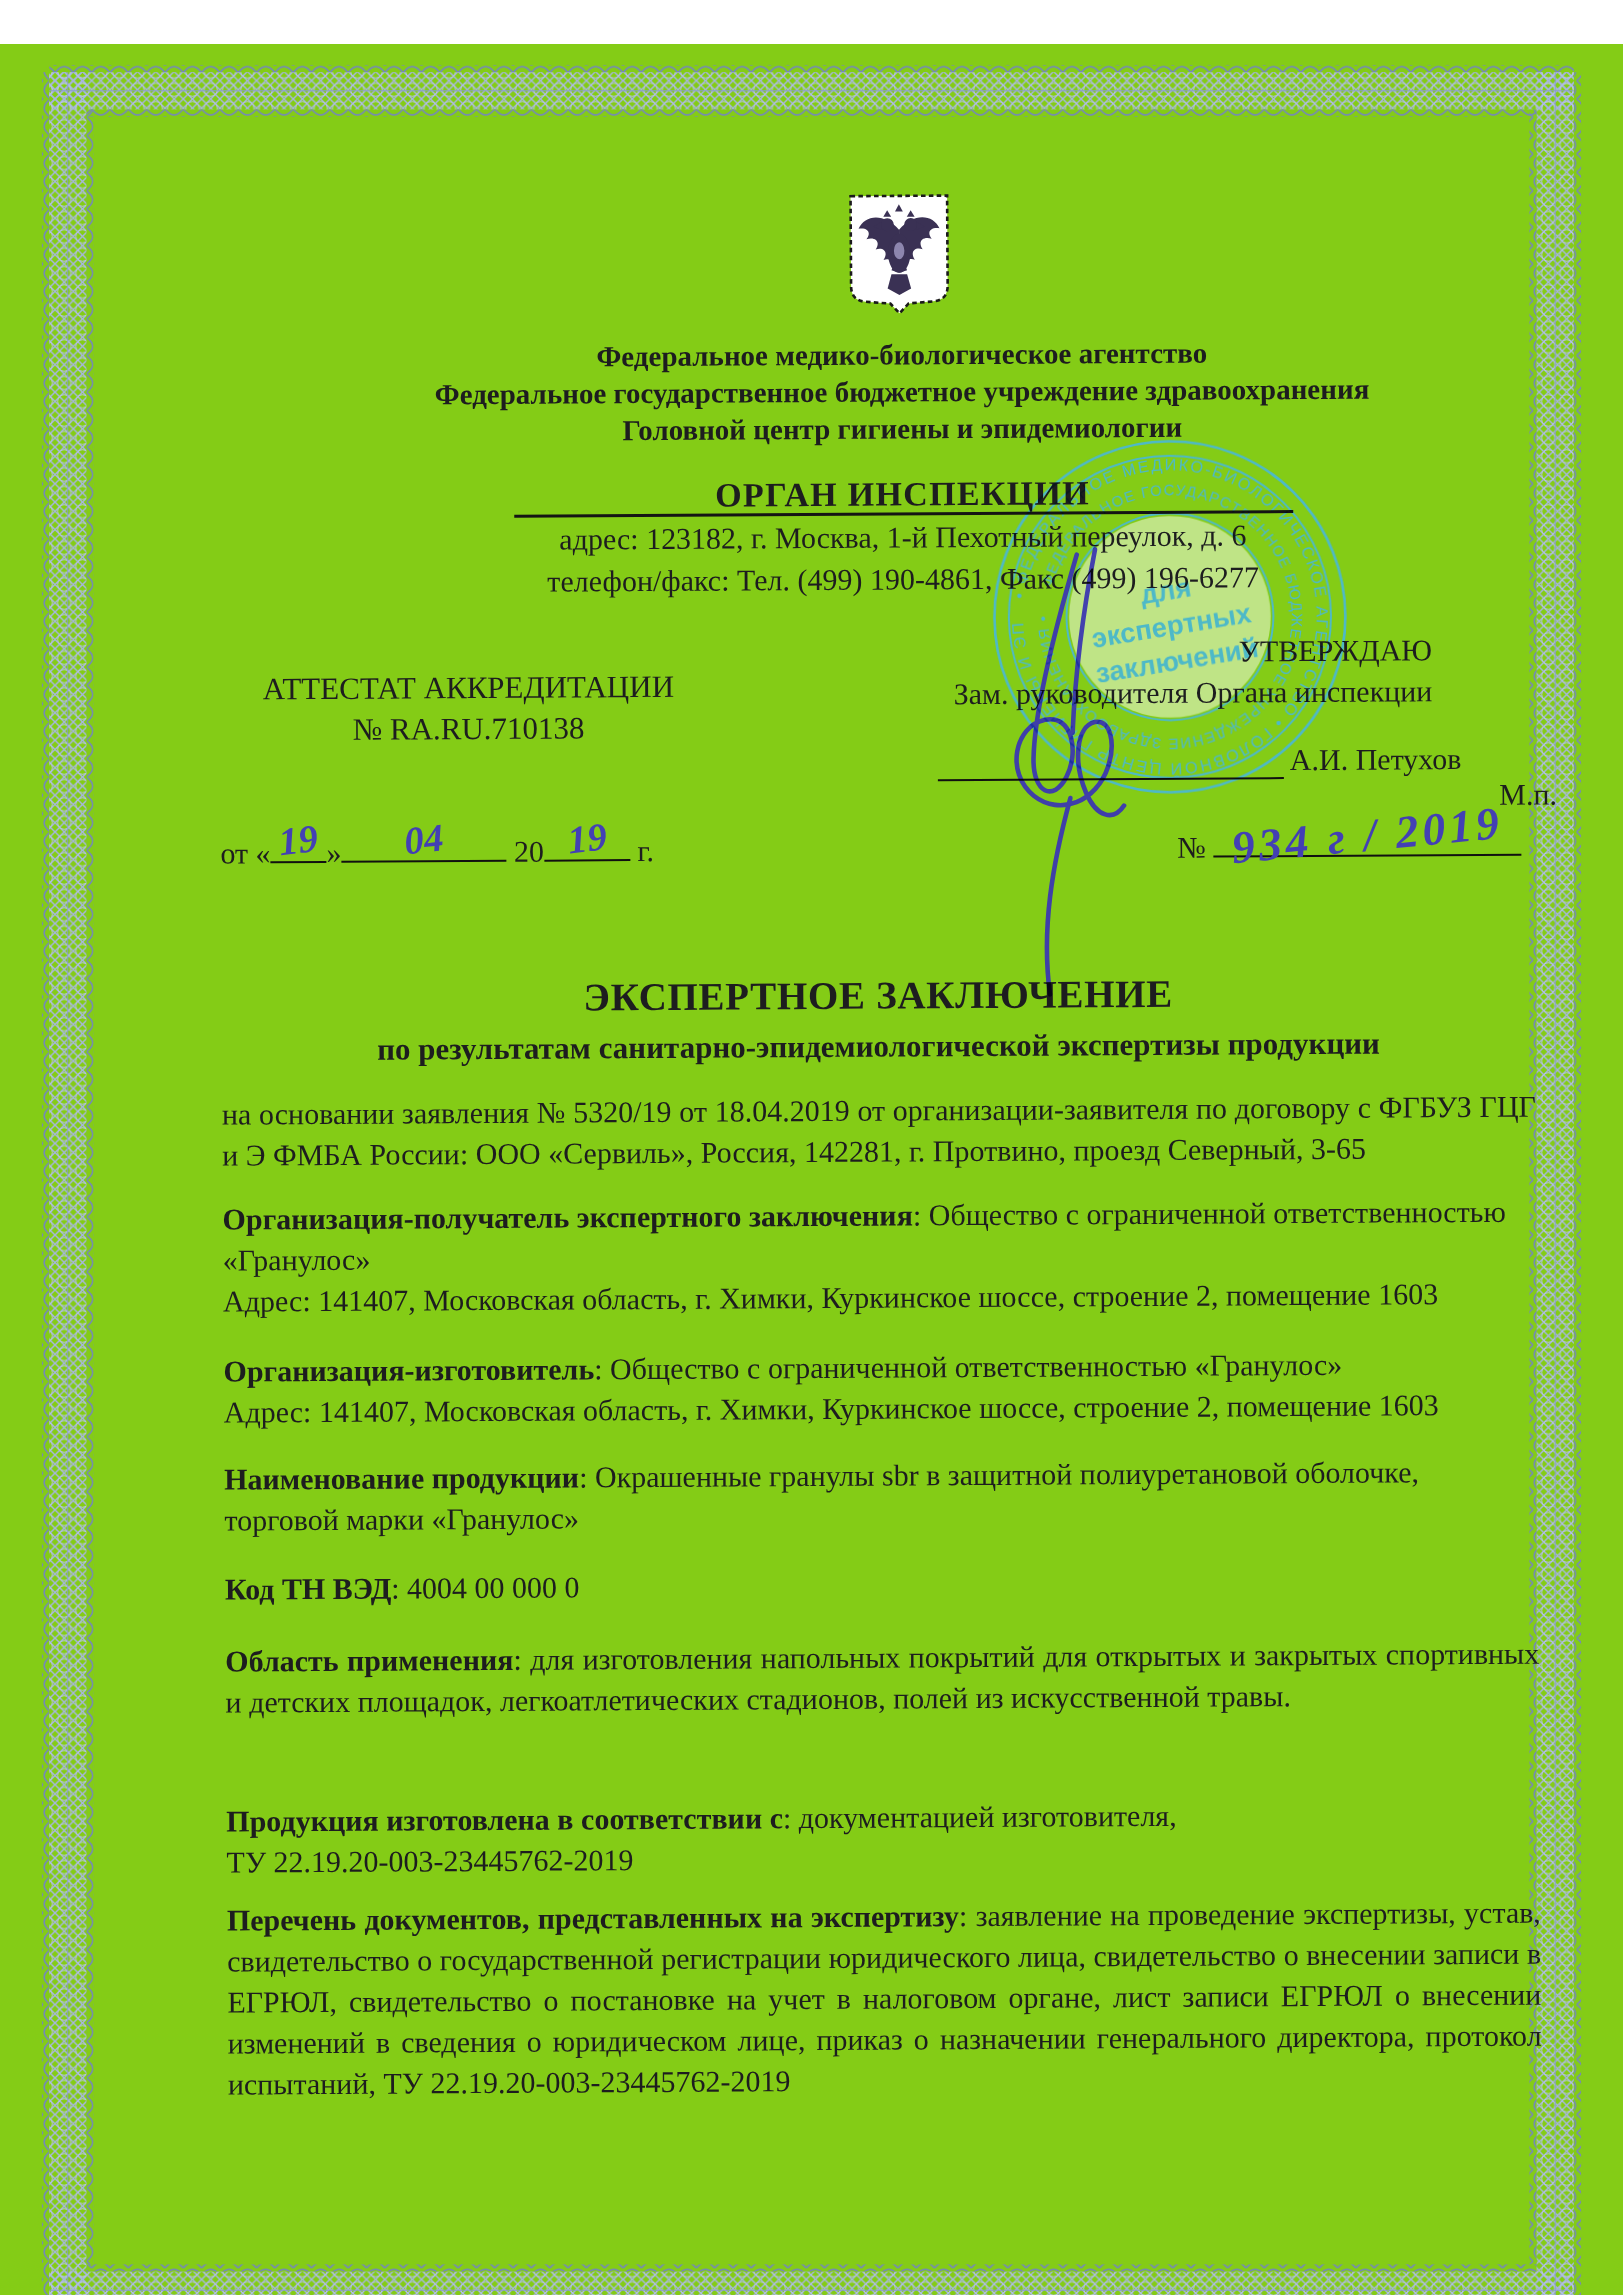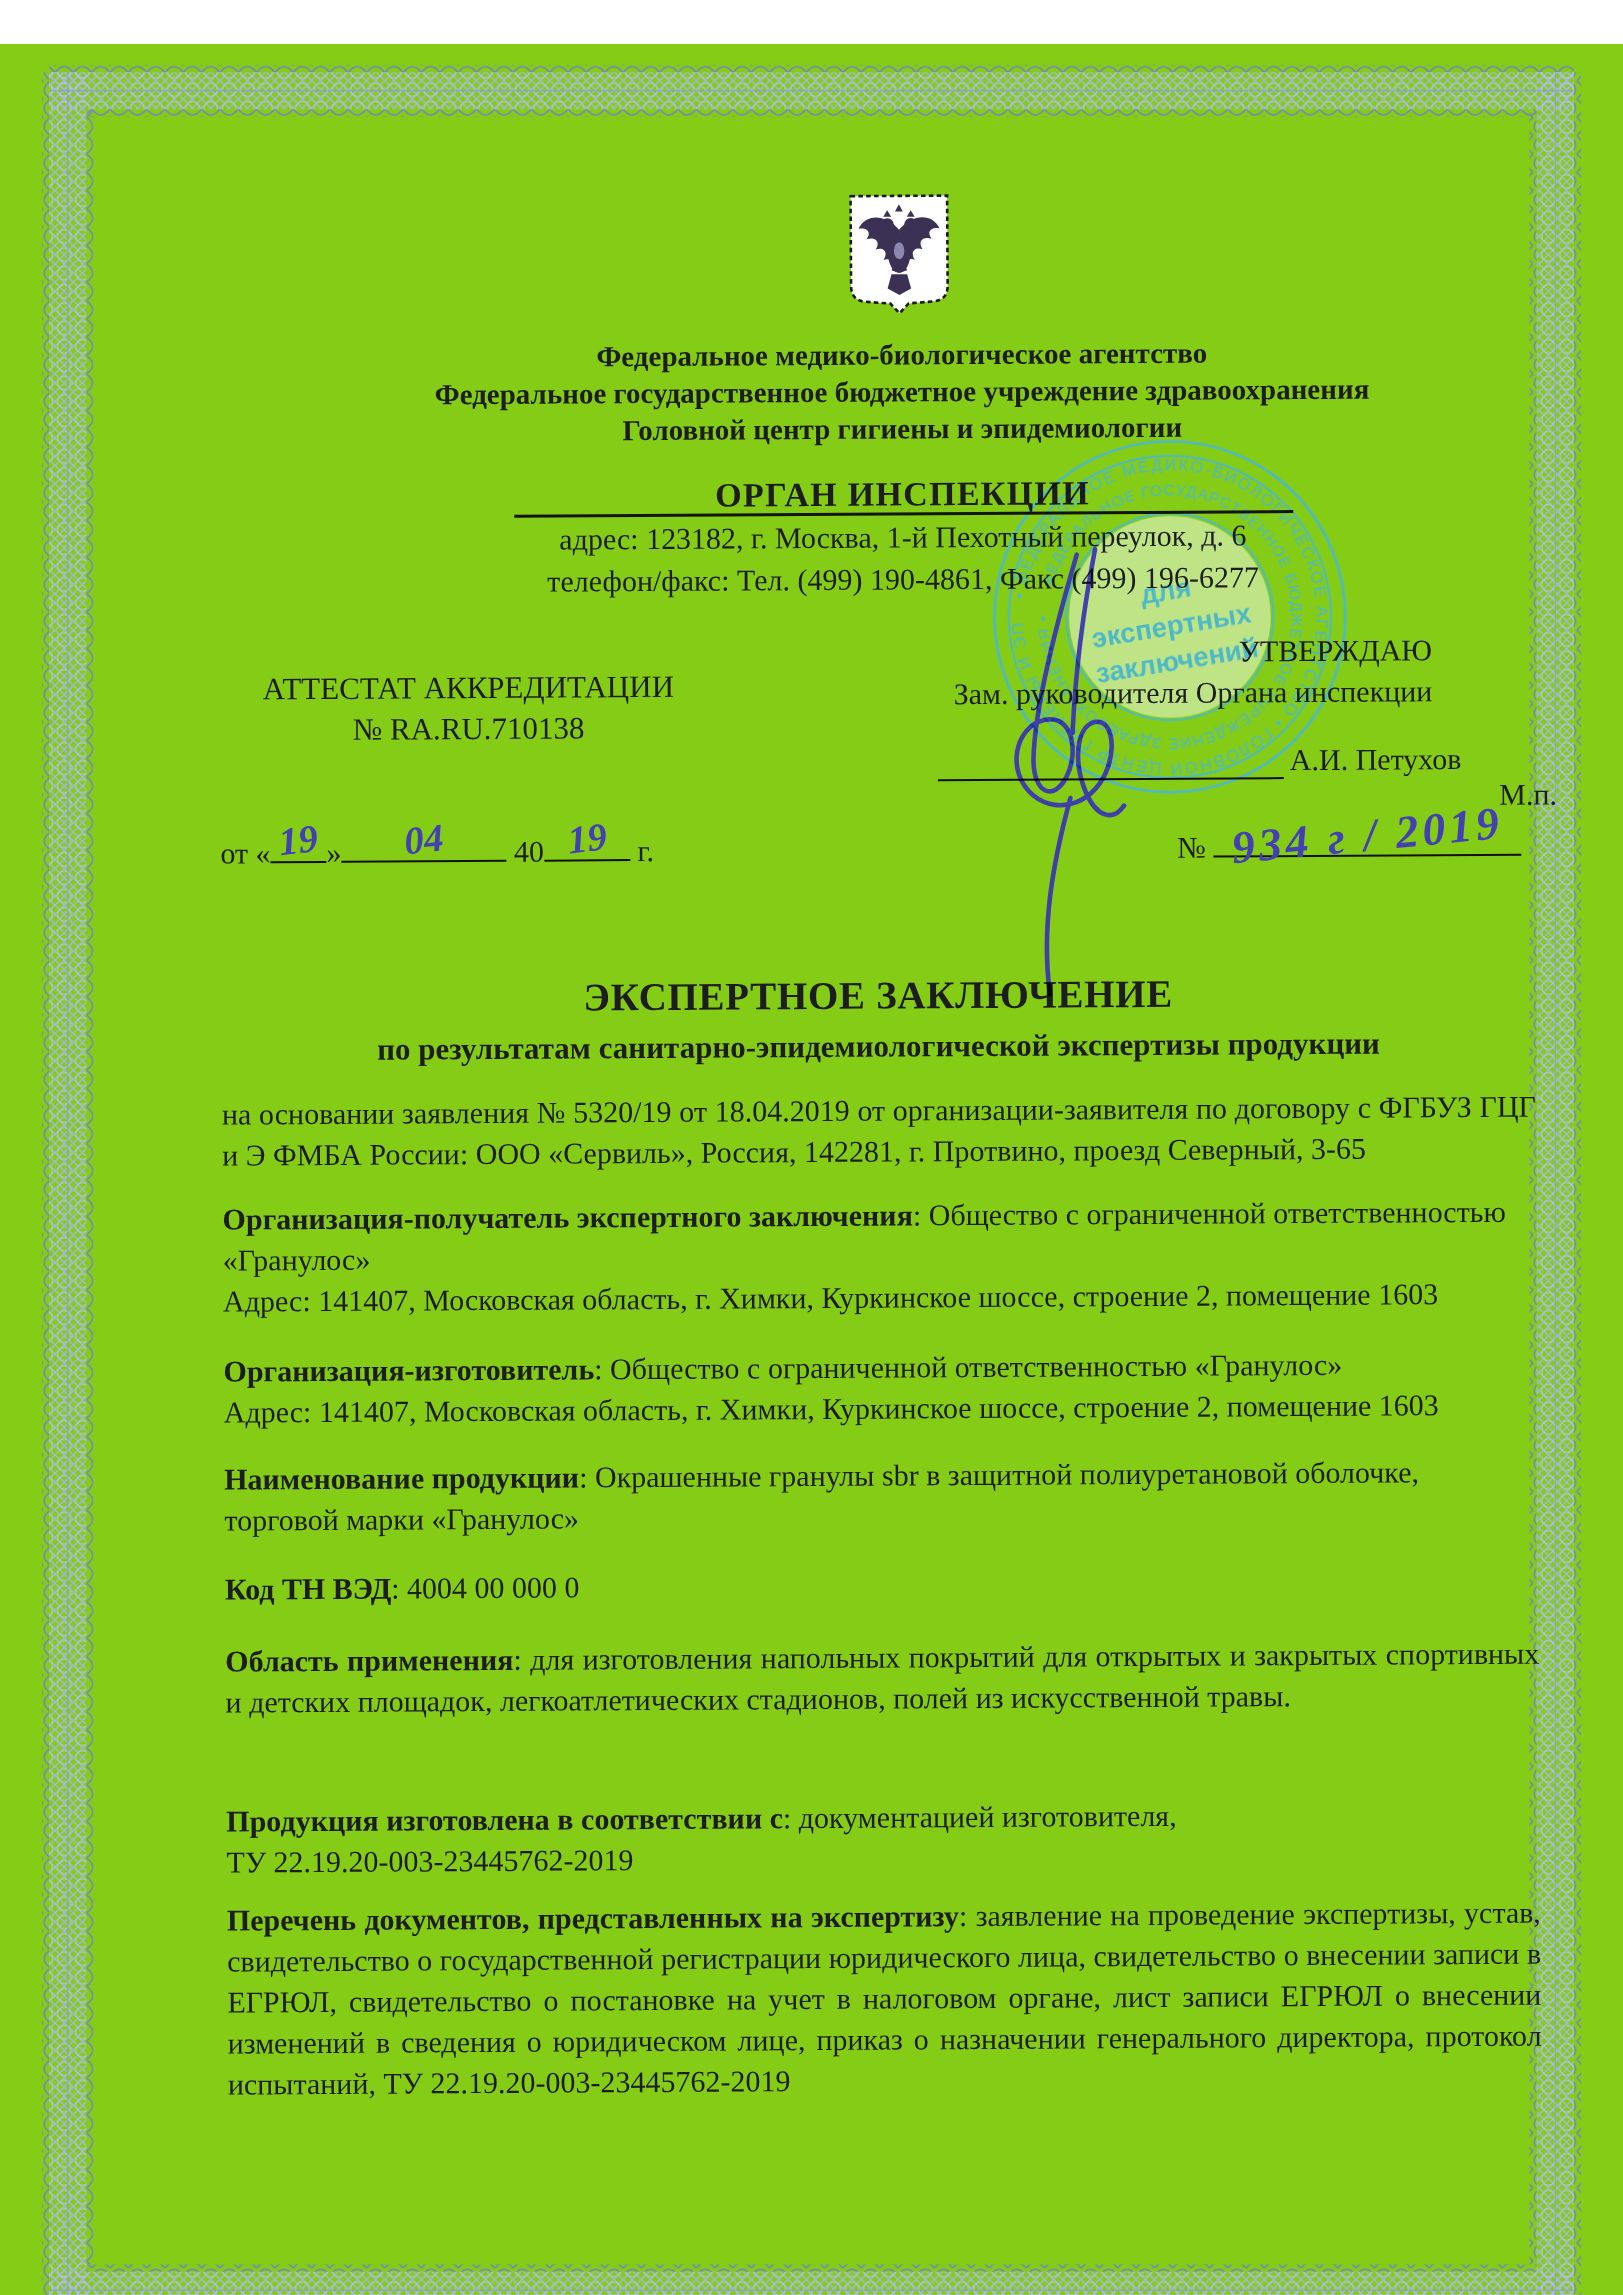--- a/index.html
+++ b/index.html
@@ -121,21 +121,21 @@
 
     <div class="abs approve">
       <div>УТВЕРЖДАЮ</div>
       <div>Зам. руководителя Органа инспекции</div>
     </div>
     <div class="abs sigline"></div>
     <div class="abs petukhov">А.И. Петухов</div>
     <div class="abs mp">М.п.</div>
 
     <div class="abs dateline">
-      <span>от «</span><span class="blank b1"><span class="hand hand-sm">19</span></span><span>»</span><span class="blank b2"><span class="hand hand-sm">04</span></span>&nbsp;<span>40</span><span class="blank b3"><span class="hand hand-sm">19</span></span>&nbsp;<span>г.</span>
+      <span>от «</span><span class="blank b1"><span class="hand hand-sm">19</span></span><span>»</span><span class="blank b2"><span class="hand hand-sm">04</span></span>&nbsp;<span>20</span><span class="blank b3"><span class="hand hand-sm">19</span></span>&nbsp;<span>г.</span>
     </div>
 
     <div class="abs numline">
       <span>№</span>&nbsp;<span class="blank b4"><span class="hand hand-num">934 г / 2019</span></span>
     </div>
 
     <div class="abs titleblock">
       <div class="title-main">ЭКСПЕРТНОЕ ЗАКЛЮЧЕНИЕ</div>
       <div class="title-sub">по результатам санитарно-эпидемиологической экспертизы продукции</div>
     </div>

